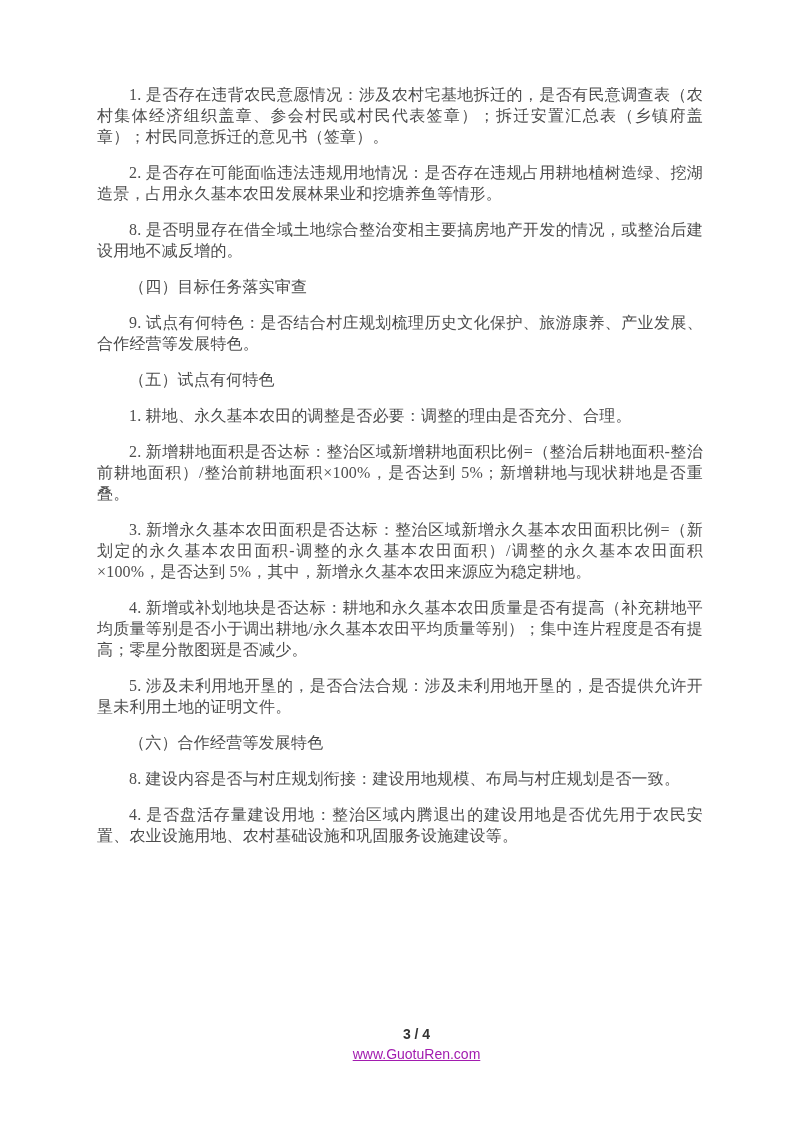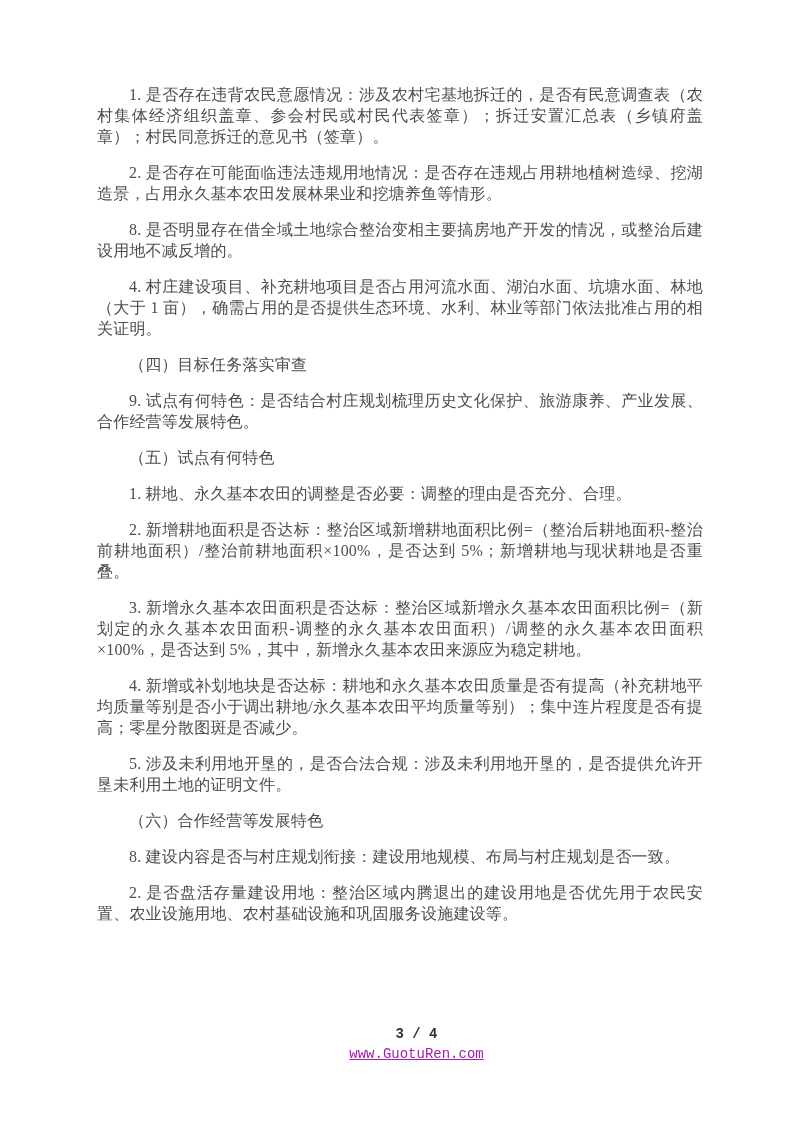--- a/index.html
+++ b/index.html
@@ -33,21 +33,21 @@
   .para.heading {
     text-align: left;
     font-family: Liberation Serif, serif;
   }
   .footer {
     position: absolute;
     left: 0;
     right: 0;
     top: 1026px;
     text-align: center;
-    font-family: Liberation Mono, monospace;
+    font-family: Liberation Sans, sans-serif;
     padding-left: 33px;
   }
   .pagenum {
     font-size: 14px;
     font-weight: bold;
     color: #333333;
     margin-bottom: 3px;
   }
   .footer-link {
     font-size: 14px;
@@ -57,30 +57,29 @@
   }
 </style>
 </head>
 <body>
 
 <div class="page">
   <div class="content">
       <p class="para">1. 是否存在违背农民意愿情况：涉及农村宅基地拆迁的，是否有民意调查表（农村集体经济组织盖章、参会村民或村民代表签章）；拆迁安置汇总表（乡镇府盖章）；村民同意拆迁的意见书（签章）。</p>
       <p class="para">2. 是否存在可能面临违法违规用地情况：是否存在违规占用耕地植树造绿、挖湖造景，占用永久基本农田发展林果业和挖塘养鱼等情形。</p>
       <p class="para">8. 是否明显存在借全域土地综合整治变相主要搞房地产开发的情况，或整治后建设用地不减反增的。</p>
-      <p class="para">4. 村庄建设项目、补充耕地项目是否占用河流水面、湖泊水面、坑塘水面、林地（大于 1 亩），确需占用的是否提供生态环境、水利、林业等部门依法批准占用的相关证明。</p>
       <p class="para heading">（四）目标任务落实审查</p>
       <p class="para">9. 试点有何特色：是否结合村庄规划梳理历史文化保护、旅游康养、产业发展、合作经营等发展特色。</p>
       <p class="para heading">（五）试点有何特色</p>
       <p class="para">1. 耕地、永久基本农田的调整是否必要：调整的理由是否充分、合理。</p>
       <p class="para">2. 新增耕地面积是否达标：整治区域新增耕地面积比例=（整治后耕地面积-整治前耕地面积）/整治前耕地面积×100%，是否达到 5%；新增耕地与现状耕地是否重叠。</p>
       <p class="para">3. 新增永久基本农田面积是否达标：整治区域新增永久基本农田面积比例=（新划定的永久基本农田面积-调整的永久基本农田面积）/调整的永久基本农田面积×100%，是否达到 5%，其中，新增永久基本农田来源应为稳定耕地。</p>
       <p class="para">4. 新增或补划地块是否达标：耕地和永久基本农田质量是否有提高（补充耕地平均质量等别是否小于调出耕地/永久基本农田平均质量等别）；集中连片程度是否有提高；零星分散图斑是否减少。</p>
       <p class="para">5. 涉及未利用地开垦的，是否合法合规：涉及未利用地开垦的，是否提供允许开垦未利用土地的证明文件。</p>
       <p class="para heading">（六）合作经营等发展特色</p>
       <p class="para">8. 建设内容是否与村庄规划衔接：建设用地规模、布局与村庄规划是否一致。</p>
-      <p class="para">2. 是否盘活存量建设用地：整治区域内腾退出的建设用地是否优先用于农民安置、农业设施用地、农村基础设施和巩固服务设施建设等。</p>
+      <p class="para">4. 是否盘活存量建设用地：整治区域内腾退出的建设用地是否优先用于农民安置、农业设施用地、农村基础设施和巩固服务设施建设等。</p>
     </div>
   <div class="footer">
     <div class="pagenum">3 / 4</div>
     <a class="footer-link">www.GuotuRen.com</a>
   </div>
 </div>
 
 </body></html>

